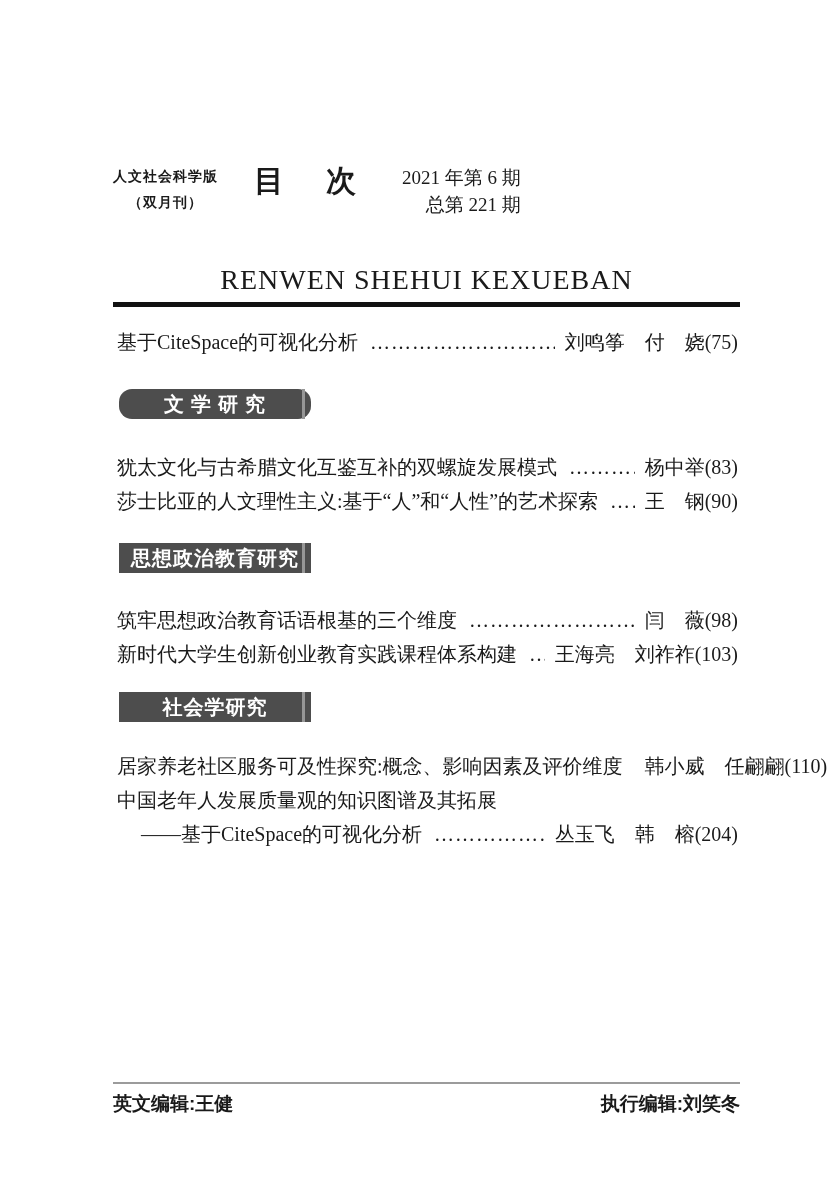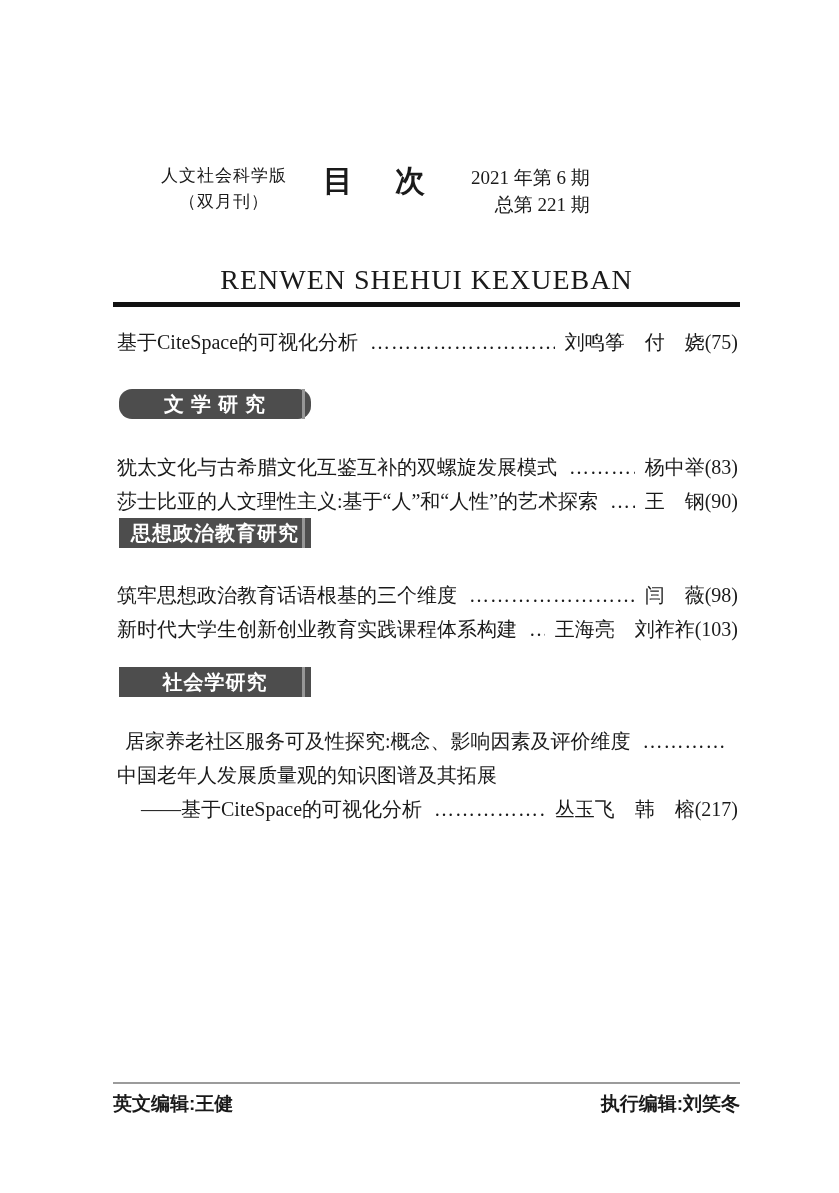--- a/index.html
+++ b/index.html
@@ -12,23 +12,23 @@
     overflow:hidden;
     font-family:"Liberation Serif","DejaVu Serif",serif;
     color:#1a1a1a;
   }
   .content {
     position:absolute; left:113px; top:0; width:627px;
   }
   
   .masthead { display:flex; align-items:flex-start; margin-top:163px; }
   .edition {
-    margin-left:48px; text-align:center;
+    text-align:center;
     font-family:"Liberation Sans","DejaVu Sans",sans-serif;
-    font-weight:normal; font-size:17px; line-height:26px;
+    font-weight:bold; font-size:14px; line-height:26px;
     letter-spacing:1px;
   }
   .toc-title {
     margin-left:36px; margin-top:2px;
     font-family:"Liberation Sans","DejaVu Sans",sans-serif;
     font-weight:900; font-size:30px; line-height:32px;
     letter-spacing:6px; white-space:pre;
   }
   .issue {
     margin-left:40px; text-align:right;
@@ -64,25 +64,25 @@
     background:#4d4d4d; color:#ffffff;
     display:flex; align-items:center; justify-content:center;
     font-size:20px; font-weight:bold; letter-spacing:1px;
     white-space:pre;
   }
   .sec-box::after {
     content:""; position:absolute; right:6px; top:0; bottom:0;
     width:3px; background:#969696;
   }
   .sec-box.b1 { margin-top:30px;border-radius:13px; }
-  .sec-box.b2 { }
+  .sec-box.b2 { margin-top:25px; }
   .sec-box.b3 { margin-top:21px; }
   .gap1 { margin-top:31px; }
   .gap2 { margin-top:30px; }
-  .gap3 { margin-top:27px;margin-left:8px; }
+  .gap3 { margin-top:27px; }
   
   .footer { position:absolute; left:113px; top:1082px; width:627px; }
   .footer-rule { height:2px; background:#1a1a1a; border-top:2px solid #9b9b9b; }
   .footer-row {
     display:flex; justify-content:space-between; margin-top:9px;
     font-family:"Liberation Sans","DejaVu Sans",sans-serif;
     font-weight:bold; font-size:19px; line-height:22px;
   }
 </style>
 </head>
@@ -133,28 +133,29 @@
     <div class="entry">
       <span class="title">新时代大学生创新创业教育实践课程体系构建</span>
       <span class="leader">……………………………………………………………………………………………………………………………………………………………………………………………………………………</span>
       <span class="authors">王海亮　刘祚祚(103)</span>
     </div>
 
     <div class="sec-box b3">社会学研究</div>
     <div class="entry gap3">
       <span class="title">居家养老社区服务可及性探究:概念、影响因素及评价维度</span>
       <span class="leader">……………………………………………………………………………………………………………………………………………………………………………………………………………………</span>
+      <span class="authors">韩小威　任翩翩(110)</span>
     </div>
     <div class="entry">
       <span class="title">中国老年人发展质量观的知识图谱及其拓展</span>
     </div>
     <div class="entry indent">
       <span class="title">——基于CiteSpace的可视化分析</span>
       <span class="leader">……………………………………………………………………………………………………………………………………………………………………………………………………………………</span>
-      <span class="authors">丛玉飞　韩　榕(217)</span>
+      <span class="authors">丛玉飞　韩　榕(204)</span>
     </div>
 
   </div>
 
   <div class="footer">
     <div class="footer-rule"></div>
     <div class="footer-row">
       <span>英文编辑:王健</span>
       <span>执行编辑:刘笑冬</span>
     </div>

